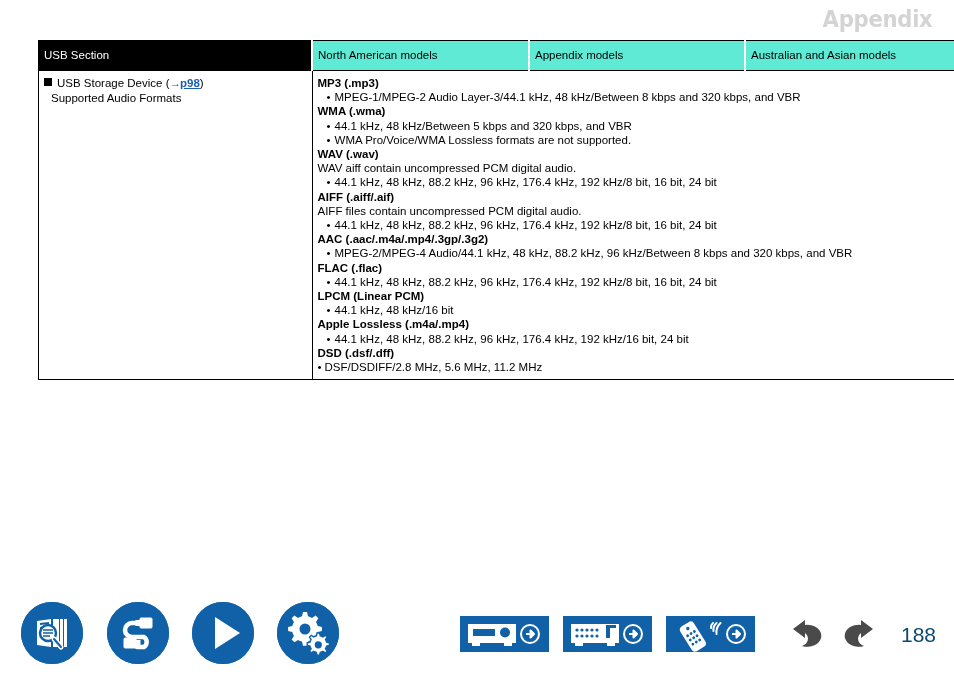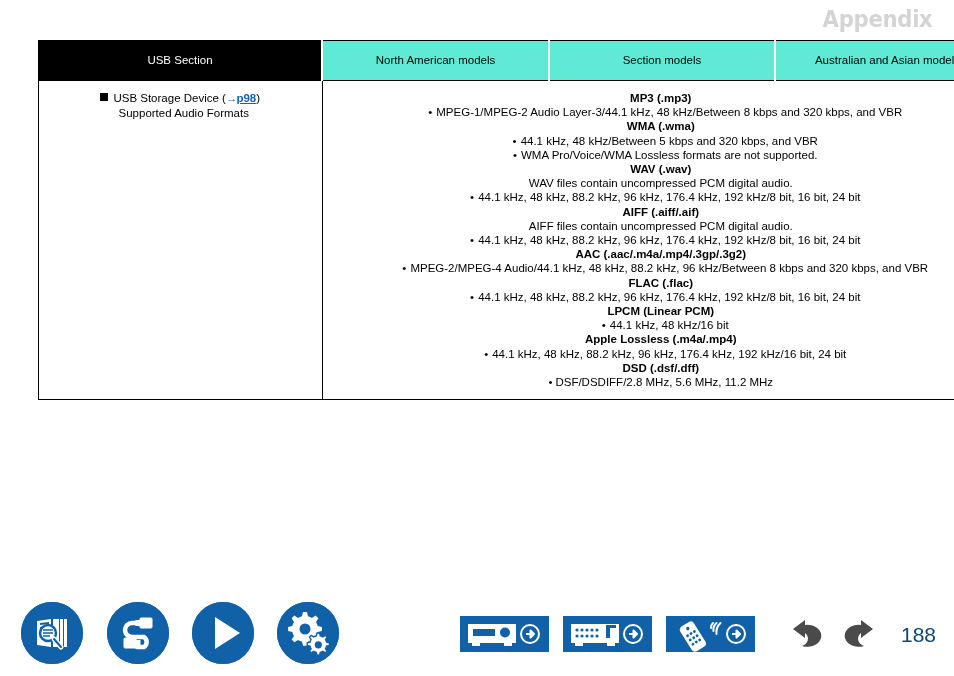--- a/index.html
+++ b/index.html
@@ -34,25 +34,25 @@
   #spec-table {
     position: absolute;
     left: 38px;
     top: 40px;
     width: 876px;
     border-collapse: collapse;
     table-layout: fixed;
   }
   #spec-table td, #spec-table th {
     border: 1px solid #000;
-    padding: 10px;
+    padding: 5px;
     vertical-align: top;
     font-size: 11.5px;
     font-weight: normal;
-    text-align: center;
+    text-align: left;
   }
   .hdr-black {
     background: #000000;
     color: #ffffff;
     font-weight: bold;
     text-align: center;
     font-size: 12.5px;
     height: 19px;
     line-height: 19px;
     border: 1px solid #000 !important;
@@ -188,37 +188,37 @@
 </head>
 <body>
 
 <div id="page-header">Appendix</div>
 
 <table id="spec-table">
   <tbody>
       <tr>
     <th class="hdr-black" style="width:262px">USB Section</th>
     <th class="hdr-gray" style="width:205px">North American models</th>
-    <th class="hdr-gray" style="width:204px">Section models</th>
+    <th class="hdr-gray" style="width:204px">Appendix models</th>
     <th class="hdr-gray last" style="width:203px">Australian and Asian models</th>
   </tr>
   <tr>
     <td class="cell-label dev-label">
       <span class="sq-bullet"></span><span>USB Storage Device (</span><span class="arrow-link">→</span><a class="pagelink" href="#">p98</a><span>)</span>
       <span class="dev-sub">Supported Audio Formats</span>
     </td>
     <td class="cell-formats" colspan="3">
       <div id="formats-list">
             <div class="fmt-title">MP3 (.mp3)</div>
             <div class="fmt-bullet">MPEG-1/MPEG-2 Audio Layer-3/44.1 kHz, 48 kHz/Between 8 kbps and 320 kbps, and VBR</div>
             <div class="fmt-title">WMA (.wma)</div>
             <div class="fmt-bullet">44.1 kHz, 48 kHz/Between 5 kbps and 320 kbps, and VBR</div>
             <div class="fmt-bullet">WMA Pro/Voice/WMA Lossless formats are not supported.</div>
             <div class="fmt-title">WAV (.wav)</div>
-            <div class="fmt-plain">WAV files contain uncompressed PCM digital audio.</div>
+            <div class="fmt-plain">WAV aiff contain uncompressed PCM digital audio.</div>
             <div class="fmt-bullet">44.1 kHz, 48 kHz, 88.2 kHz, 96 kHz, 176.4 kHz, 192 kHz/8 bit, 16 bit, 24 bit</div>
             <div class="fmt-title">AIFF (.aiff/.aif)</div>
             <div class="fmt-plain">AIFF files contain uncompressed PCM digital audio.</div>
             <div class="fmt-bullet">44.1 kHz, 48 kHz, 88.2 kHz, 96 kHz, 176.4 kHz, 192 kHz/8 bit, 16 bit, 24 bit</div>
             <div class="fmt-title">AAC (.aac/.m4a/.mp4/.3gp/.3g2)</div>
             <div class="fmt-bullet">MPEG-2/MPEG-4 Audio/44.1 kHz, 48 kHz, 88.2 kHz, 96 kHz/Between 8 kbps and 320 kbps, and VBR</div>
             <div class="fmt-title">FLAC (.flac)</div>
             <div class="fmt-bullet">44.1 kHz, 48 kHz, 88.2 kHz, 96 kHz, 176.4 kHz, 192 kHz/8 bit, 16 bit, 24 bit</div>
             <div class="fmt-title">LPCM (Linear PCM)</div>
             <div class="fmt-bullet">44.1 kHz, 48 kHz/16 bit</div>

